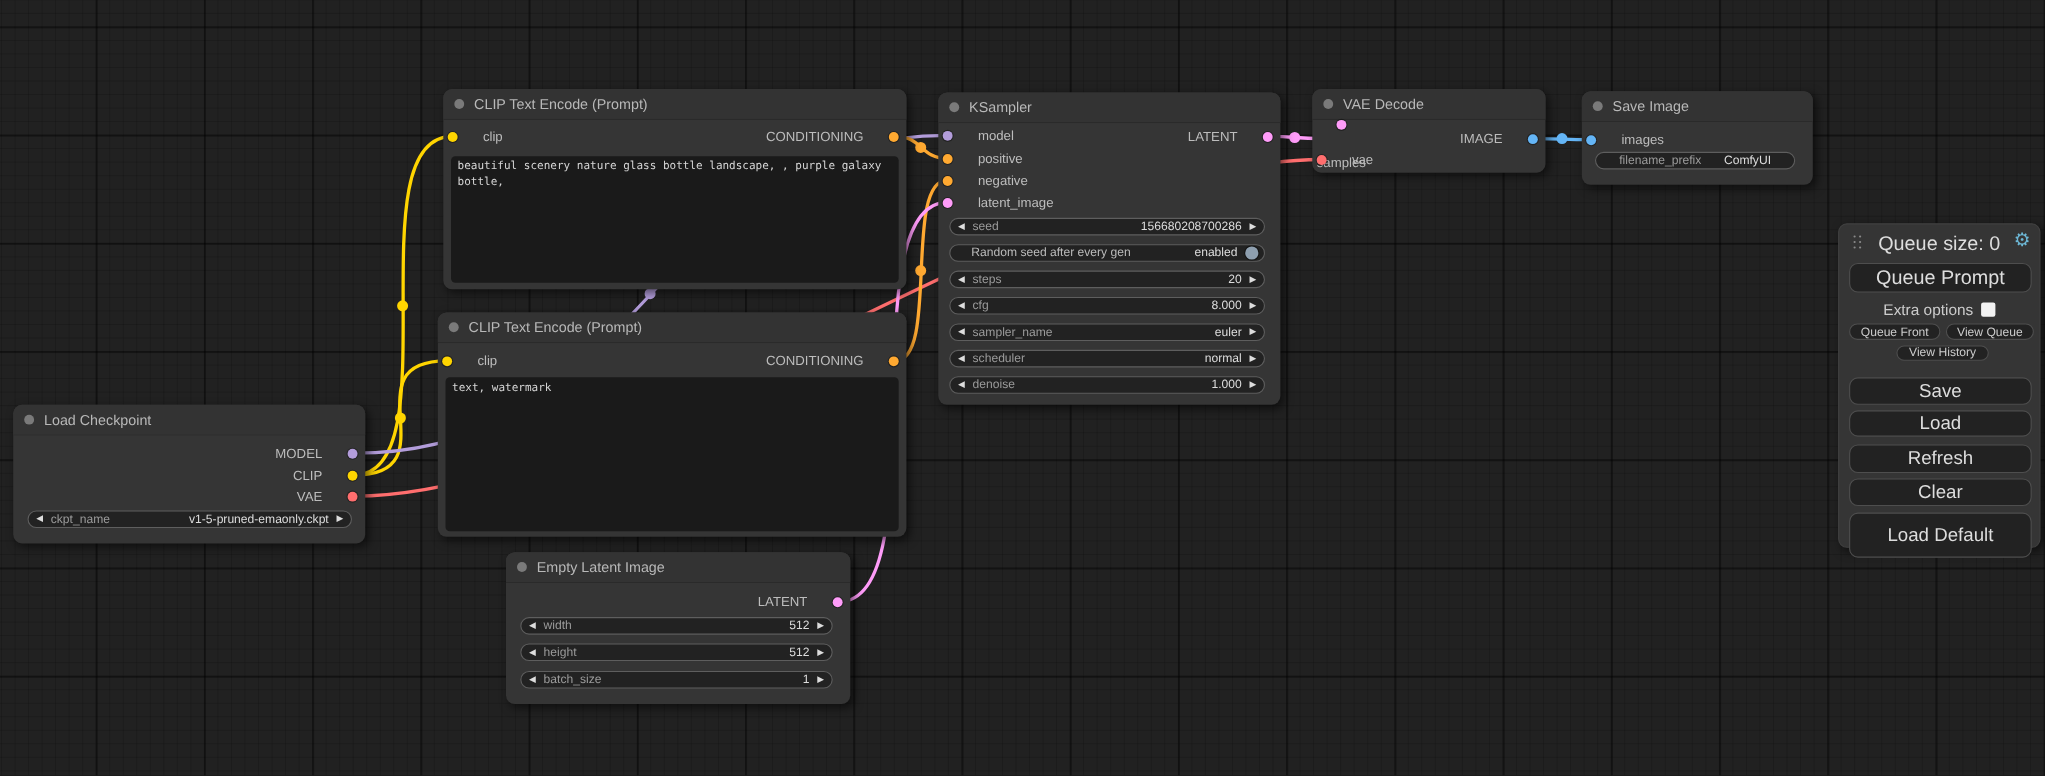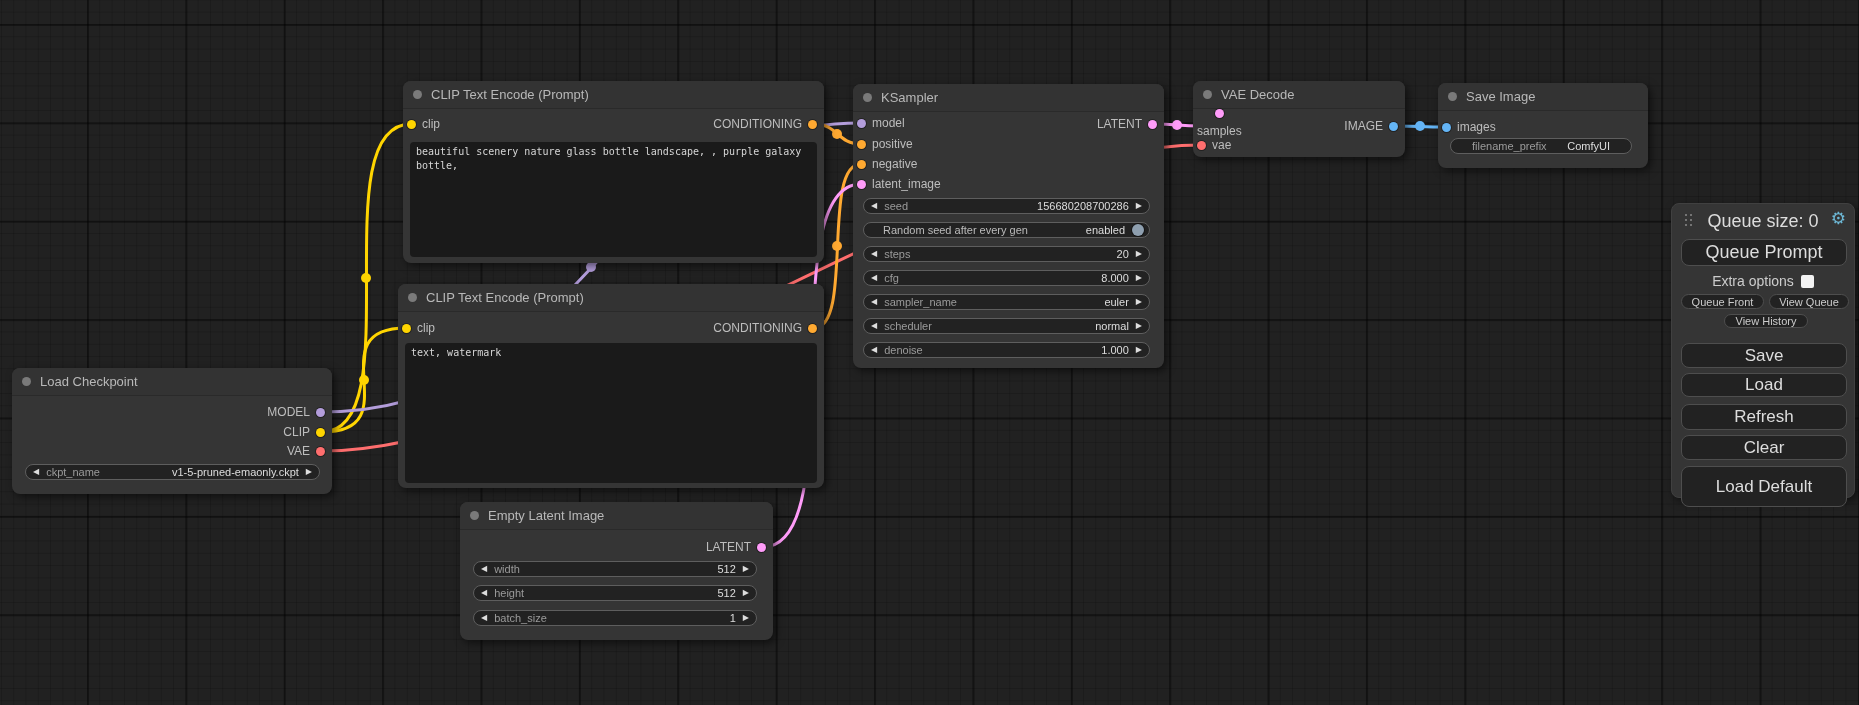--- a/index.html
+++ b/index.html
@@ -17,21 +17,21 @@
   }
   #wires{position:absolute;left:0;top:0;z-index:1;}
   .wire{fill:none;stroke-width:3;stroke-linecap:round;}
 
   .node{position:absolute;z-index:2;background:#353535;border-radius:8px;
         box-shadow:3px 3px 9px rgba(0,0,0,.55);}
   .ntitle{position:absolute;left:0;right:0;top:0;height:27px;background:#333333;
         border-radius:8px 8px 0 0;border-bottom:1px solid #2a2a2a;
         display:flex;align-items:center;color:#b8b8b8;font-size:13px;}
   .tdot{width:9px;height:9px;border-radius:50%;background:#7a7a7a;margin:0 9px 0 10px;flex:0 0 auto;}
-  .port{position:absolute;height:14px;display:flex;align-items:center;gap:6px;
+  .port{position:absolute;height:14px;display:flex;align-items:center;gap:23px;
         color:#bdbdbd;font-size:12px;white-space:nowrap;}
   .port.in{left:4px;}
   .port.out{right:7px;justify-content:flex-end;}
   .pdot{width:9px;height:9px;border-radius:50%;flex:0 0 auto;box-shadow:0 0 0 1px rgba(0,0,0,.35);}
 
   .widget{position:absolute;left:10px;right:14px;height:16px;background:#222222;
         border:1px solid #5e5e5e;border-radius:9px;box-sizing:border-box;
         display:flex;align-items:center;font-size:11px;color:#999;padding:0 7px;}
   .warr{color:#ddd;font-size:8px;line-height:1;flex:0 0 auto;}
   .wlabel{margin-left:7px;color:#9b9b9b;white-space:nowrap;}

